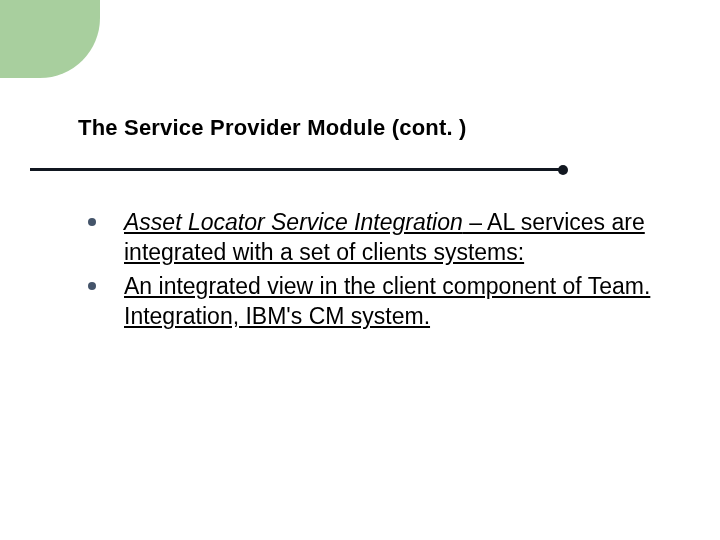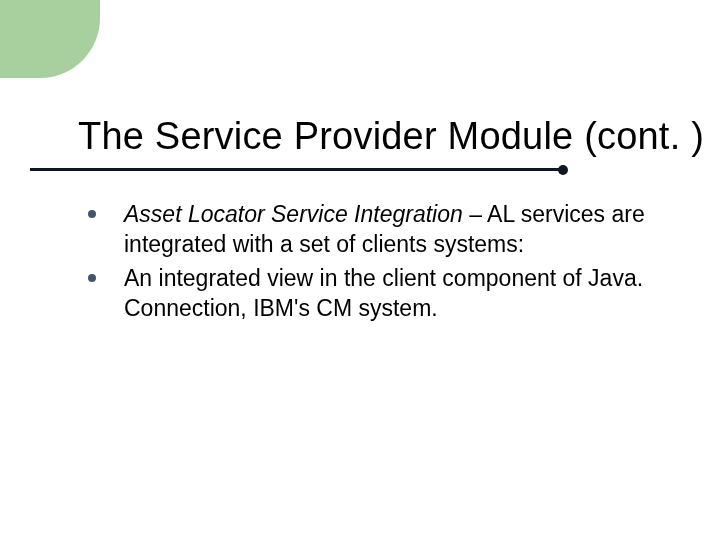--- a/index.html
+++ b/index.html
@@ -12,43 +12,44 @@
   .greenbox{
     position:absolute;
     left:-20px;top:-40px;
     width:120px;height:118px;
     background:#a8cf9e;
     border-bottom-right-radius:60px;
   }
   .title{
     position:absolute;
     left:78px;top:115px;
-    font-size:38px;
-    font-weight:normal;
+    font-size:22px;
+    font-weight:bold;
     color:#000000;
     letter-spacing:0.2px;
   }
   .rule{
     position:absolute;
     left:30px;top:168px;
     width:530px;height:0;
     border-top:3px solid #111720;
   }
   .rule::after{
     content:"";
     position:absolute;
     right:-8px;top:-6px;
     width:10px;height:10px;
     background:#111720;
     border-radius:50%;
   }
   .body{
     position:absolute;
-    left:88px;top:200px;
+    left:88px;top:208px;
     width:580px;
+    text-decoration:underline;
   }
   .item{
     display:flex;
     align-items:flex-start;
     margin-bottom:4px;
   }
   .bullet{
     width:8px;height:8px;
     border-radius:50%;
     background:#44546a;
@@ -75,16 +76,16 @@
 <div class="body">
   <div class="item">
     <div class="bullet"></div>
     <div class="text">
       <span class="lead">Asset Locator Service Integration</span><span> – AL services are integrated with a set of clients systems:</span>
     </div>
   </div>
   <div class="item">
     <div class="bullet"></div>
     <div class="text">
-      <span class="lead"></span><span>An integrated view in the client component of Java. Connection, IBM's CM system.</span>
+      <span class="lead"></span><span>An integrated view in the client component of Team. Integration, IBM's CM system.</span>
     </div>
   </div>
 </div>
 
 </body></html>

